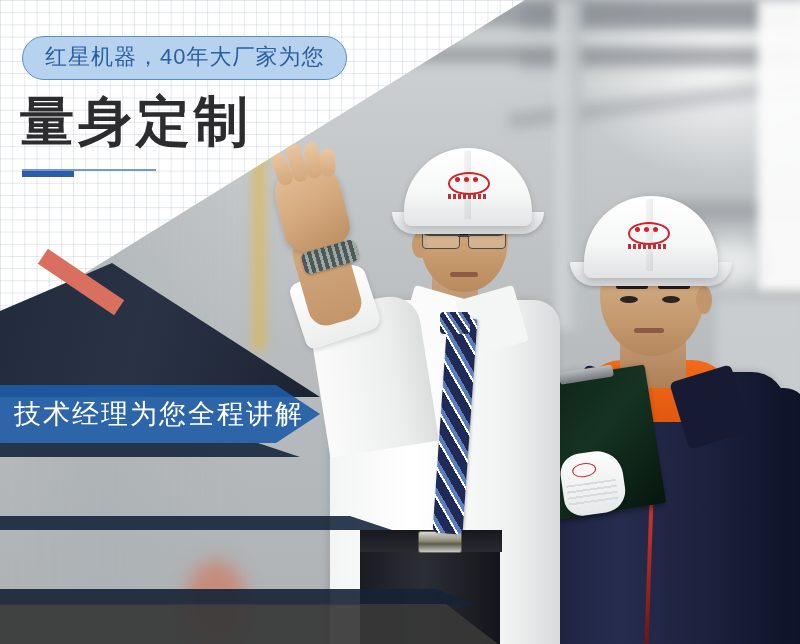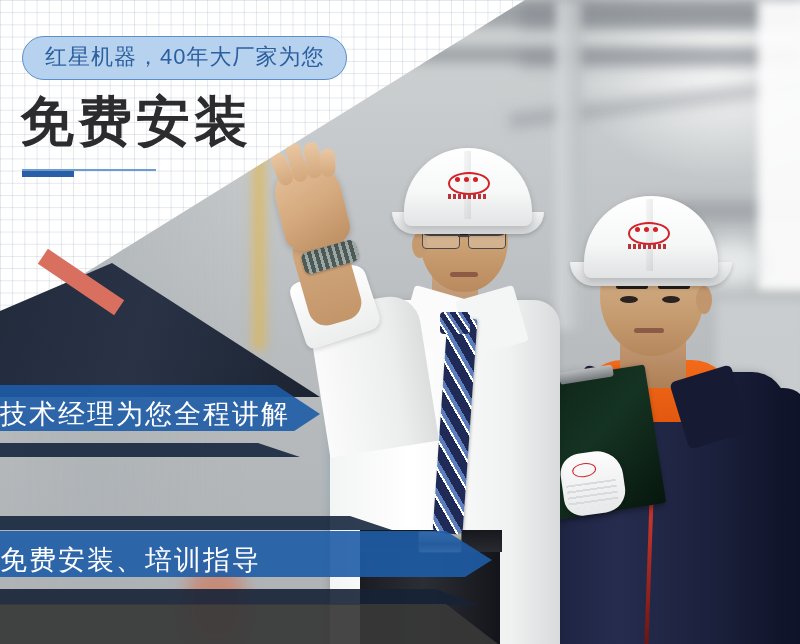--- a/index.html
+++ b/index.html
@@ -362,28 +362,29 @@
     background:#6e9cd2;
   }
   .rule-thick{
     position:absolute;left:22px;top:171px;width:52px;height:6px;
     background:#2a5fa8;
   }
 
   
   .bar{
     position:absolute;
-    height:46px;
+    height:58px;
     background:rgba(30,92,166,.90);
     color:#ffffff;
     font-size:27px;
     letter-spacing:2px;
     line-height:58px;
     white-space:nowrap;
     box-sizing:border-box;
+    padding-left:14px;
   }
   .bar-shadow{
     position:absolute;
     height:14px;
     background:rgba(18,34,58,.88);
   }
 
   .bar1{left:0;top:385px;width:320px;
     -webkit-clip-path:polygon(0 0, 276px 0, 320px 29px, 276px 58px, 0 58px);
     clip-path:polygon(0 0, 276px 0, 320px 29px, 276px 58px, 0 58px);}
@@ -522,27 +523,26 @@
       <div class="finger" style="left:38px;top:-18px;height:36px;transform:rotate(5deg);"></div>
       <div class="finger" style="left:52px;top:-8px;height:28px;transform:rotate(12deg);"></div>
     </div>
   </div>
 
   <div class="navy-shape"></div>
   <div class="coral-stripe"></div>
 
   <div class="badge">红星机器，40年大厂家为您</div>
 
-  <div class="headline">免费安装</div>
+  <div class="headline">量身定制</div>
   <div class="rule-thin"></div>
   <div class="rule-thick"></div>
 
   <div class="bar bar1">技术经理为您全程讲解</div>
   <div class="bar-shadow bar1s"></div>
 
   <div class="bar-shadow bar2s"></div>
 
-  <div class="bar bar3">免费安装、培训指导</div>
 
   <div class="bottom-band-dark"></div>
   <div class="bottom-band"></div>
 
 </div>
 
 </body></html>

